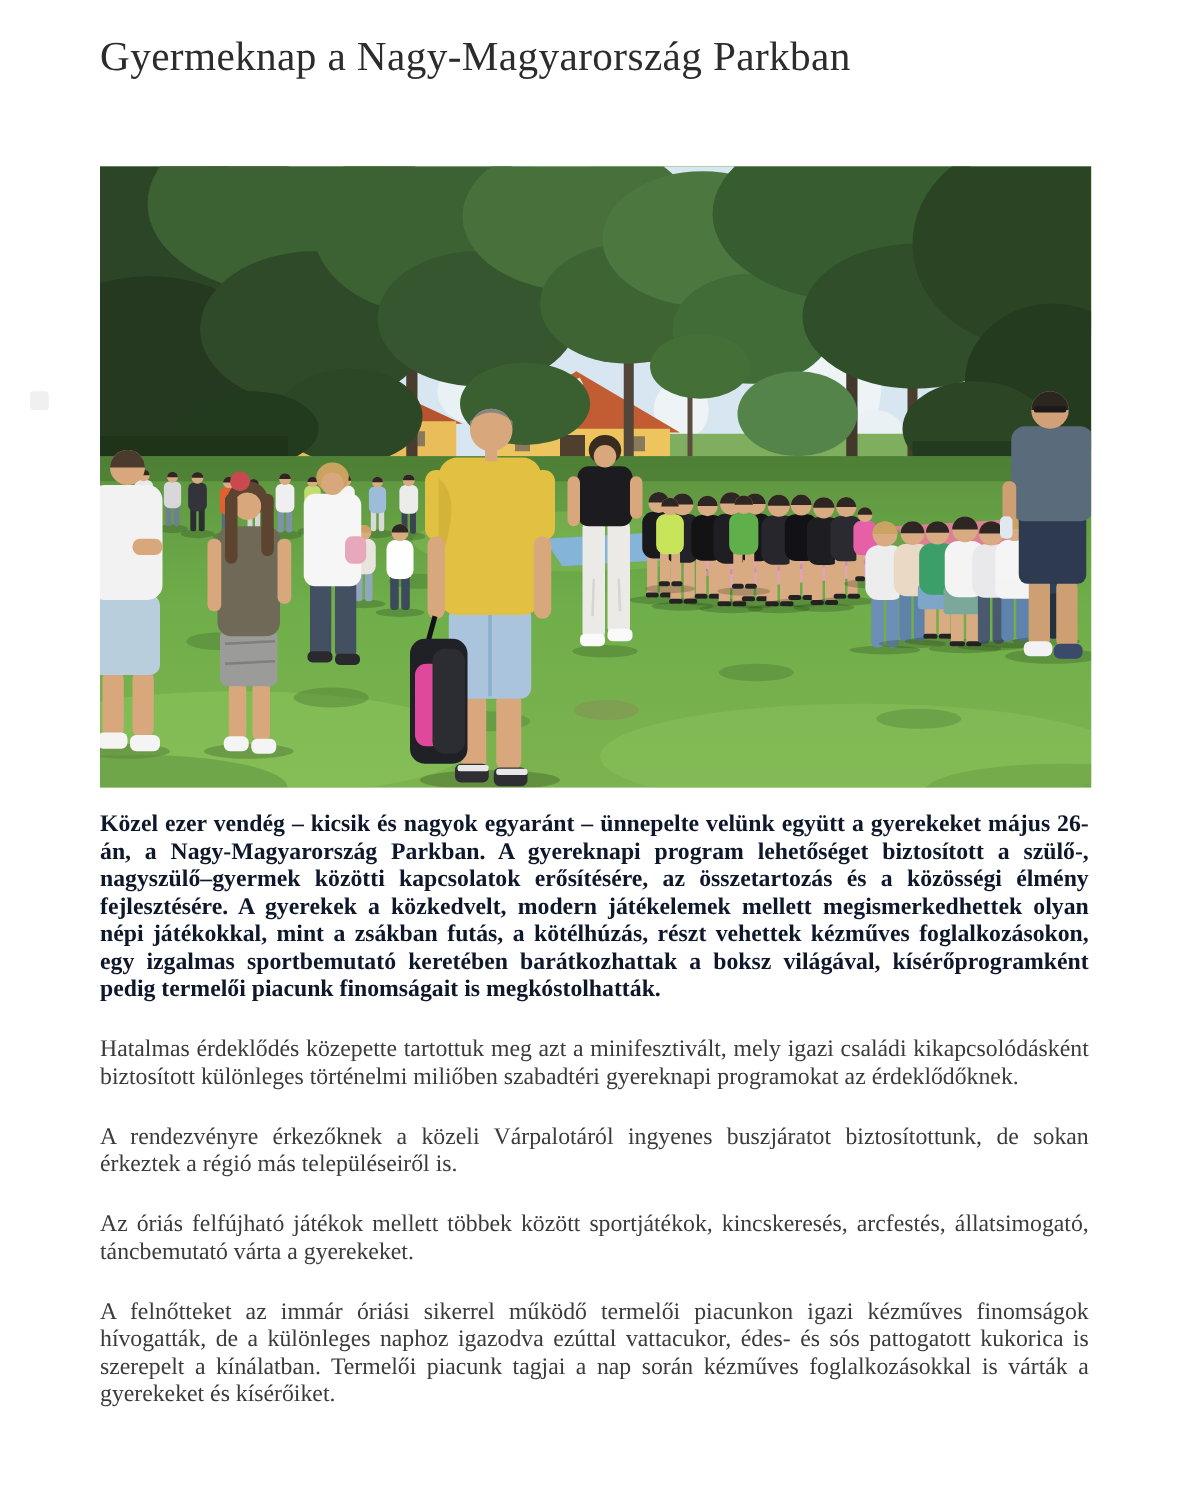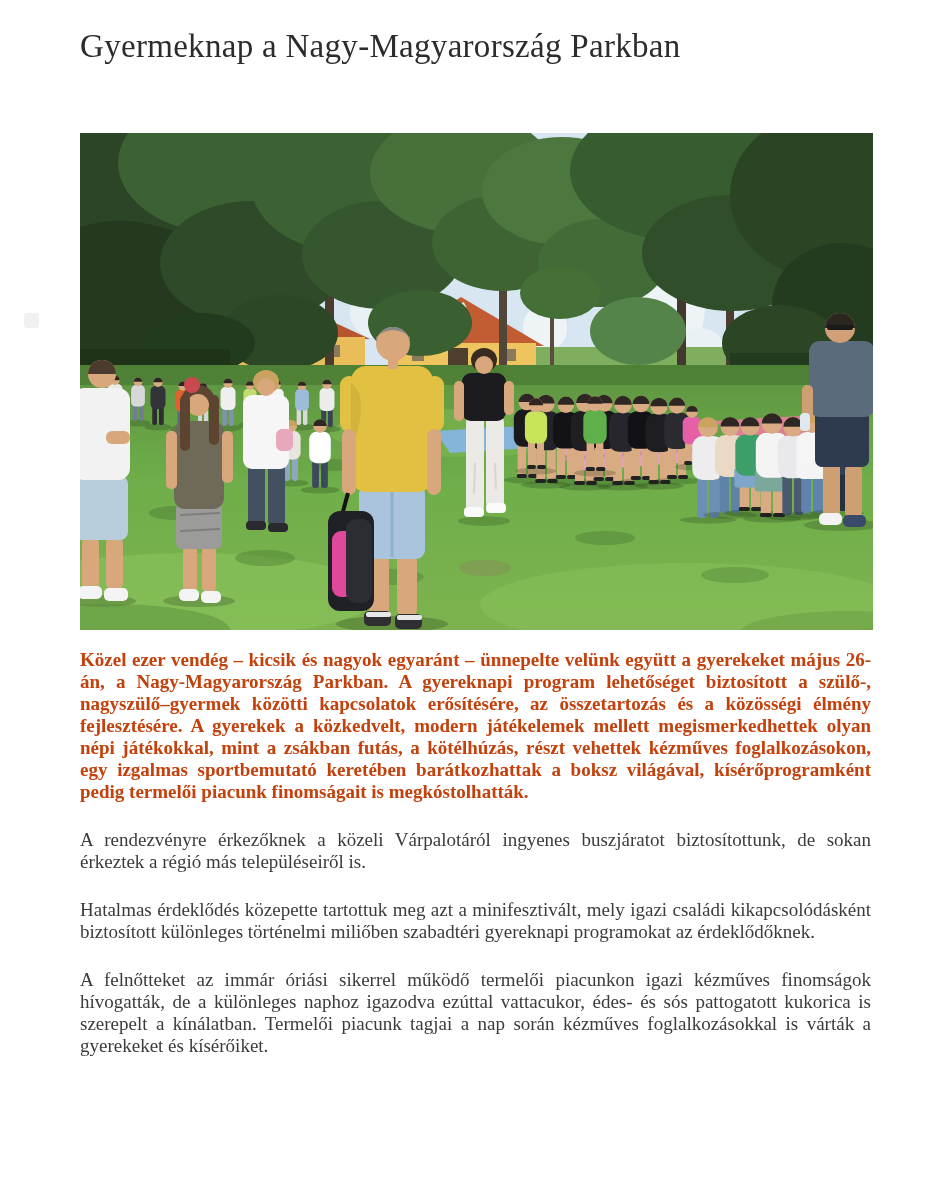--- a/index.html
+++ b/index.html
@@ -27,21 +27,21 @@
   .article{
     position:absolute;left:80px;top:649px;width:791px;
   }
   .article p{
     margin:0 0 26px 0;
     font-size:19px;line-height:22px;
     text-align:justify;text-justify:inter-word;
     color:#3b3b3b;
     -webkit-hyphens:none;hyphens:none;
   }
-  .article p.lead{font-weight:700;color:#c2410c;}
+  .article p.lead{font-weight:700;color:#0f172a;}
   .article p:last-child{margin-bottom:0;margin-top:20px;}
 </style>
 </head>
 <body>
 
 <div class="page">
 
   <h1 class="page-title">Gyermeknap a Nagy-Magyarország Parkban</h1>
 
   <div class="margin-artifact"></div>
@@ -490,18 +490,19 @@
         <rect x="747" y="192" width="26" height="5" rx="2" fill="#1a1a1a"></rect>
       </g>
 
       <ellipse cx="30" cy="497" rx="120" ry="26" fill="#5a8f3c" fill-opacity="0.5"></ellipse>
       <ellipse cx="770" cy="500" rx="110" ry="22" fill="#639a41" fill-opacity="0.45"></ellipse>
     </svg>
   </figure>
 
   <div class="article">
     <p class="lead">Közel ezer vendég – kicsik és nagyok egyaránt – ünnepelte velünk együtt a gyerekeket május 26-án, a Nagy-Magyarország Parkban. A gyereknapi program lehetőséget biztosított a szülő-, nagyszülő–gyermek közötti kapcsolatok erősítésére, az összetartozás és a közösségi élmény fejlesztésére. A gyerekek a közkedvelt, modern játékelemek mellett megismerkedhettek olyan népi játékokkal, mint a zsákban futás, a kötélhúzás, részt vehettek kézműves foglalkozásokon, egy izgalmas sportbemutató keretében barátkozhattak a boksz világával, kísérőprogramként pedig termelői piacunk finomságait is megkóstolhatták.</p>
+    <p>Hatalmas érdeklődés közepette tartottuk meg azt a minifesztivált, mely igazi családi kikapcsolódásként biztosított különleges történelmi miliőben szabadtéri gyereknapi programokat az érdeklődőknek.</p>
     <p>A rendezvényre érkezőknek a közeli Várpalotáról ingyenes buszjáratot biztosítottunk, de sokan érkeztek a régió más településeiről is.</p>
-    <p>Hatalmas érdeklődés közepette tartottuk meg azt a minifesztivált, mely igazi családi kikapcsolódásként biztosított különleges történelmi miliőben szabadtéri gyereknapi programokat az érdeklődőknek.</p>
+    <p>Az óriás felfújható játékok mellett többek között sportjátékok, kincskeresés, arcfestés, állatsimogató, táncbemutató várta a gyerekeket.</p>
     <p>A felnőtteket az immár óriási sikerrel működő termelői piacunkon igazi kézműves finomságok hívogatták, de a különleges naphoz igazodva ezúttal vattacukor, édes- és sós pattogatott kukorica is szerepelt a kínálatban. Termelői piacunk tagjai a nap során kézműves foglalkozásokkal is várták a gyerekeket és kísérőiket.</p>
   </div>
 
 </div>
 
 </body></html>

